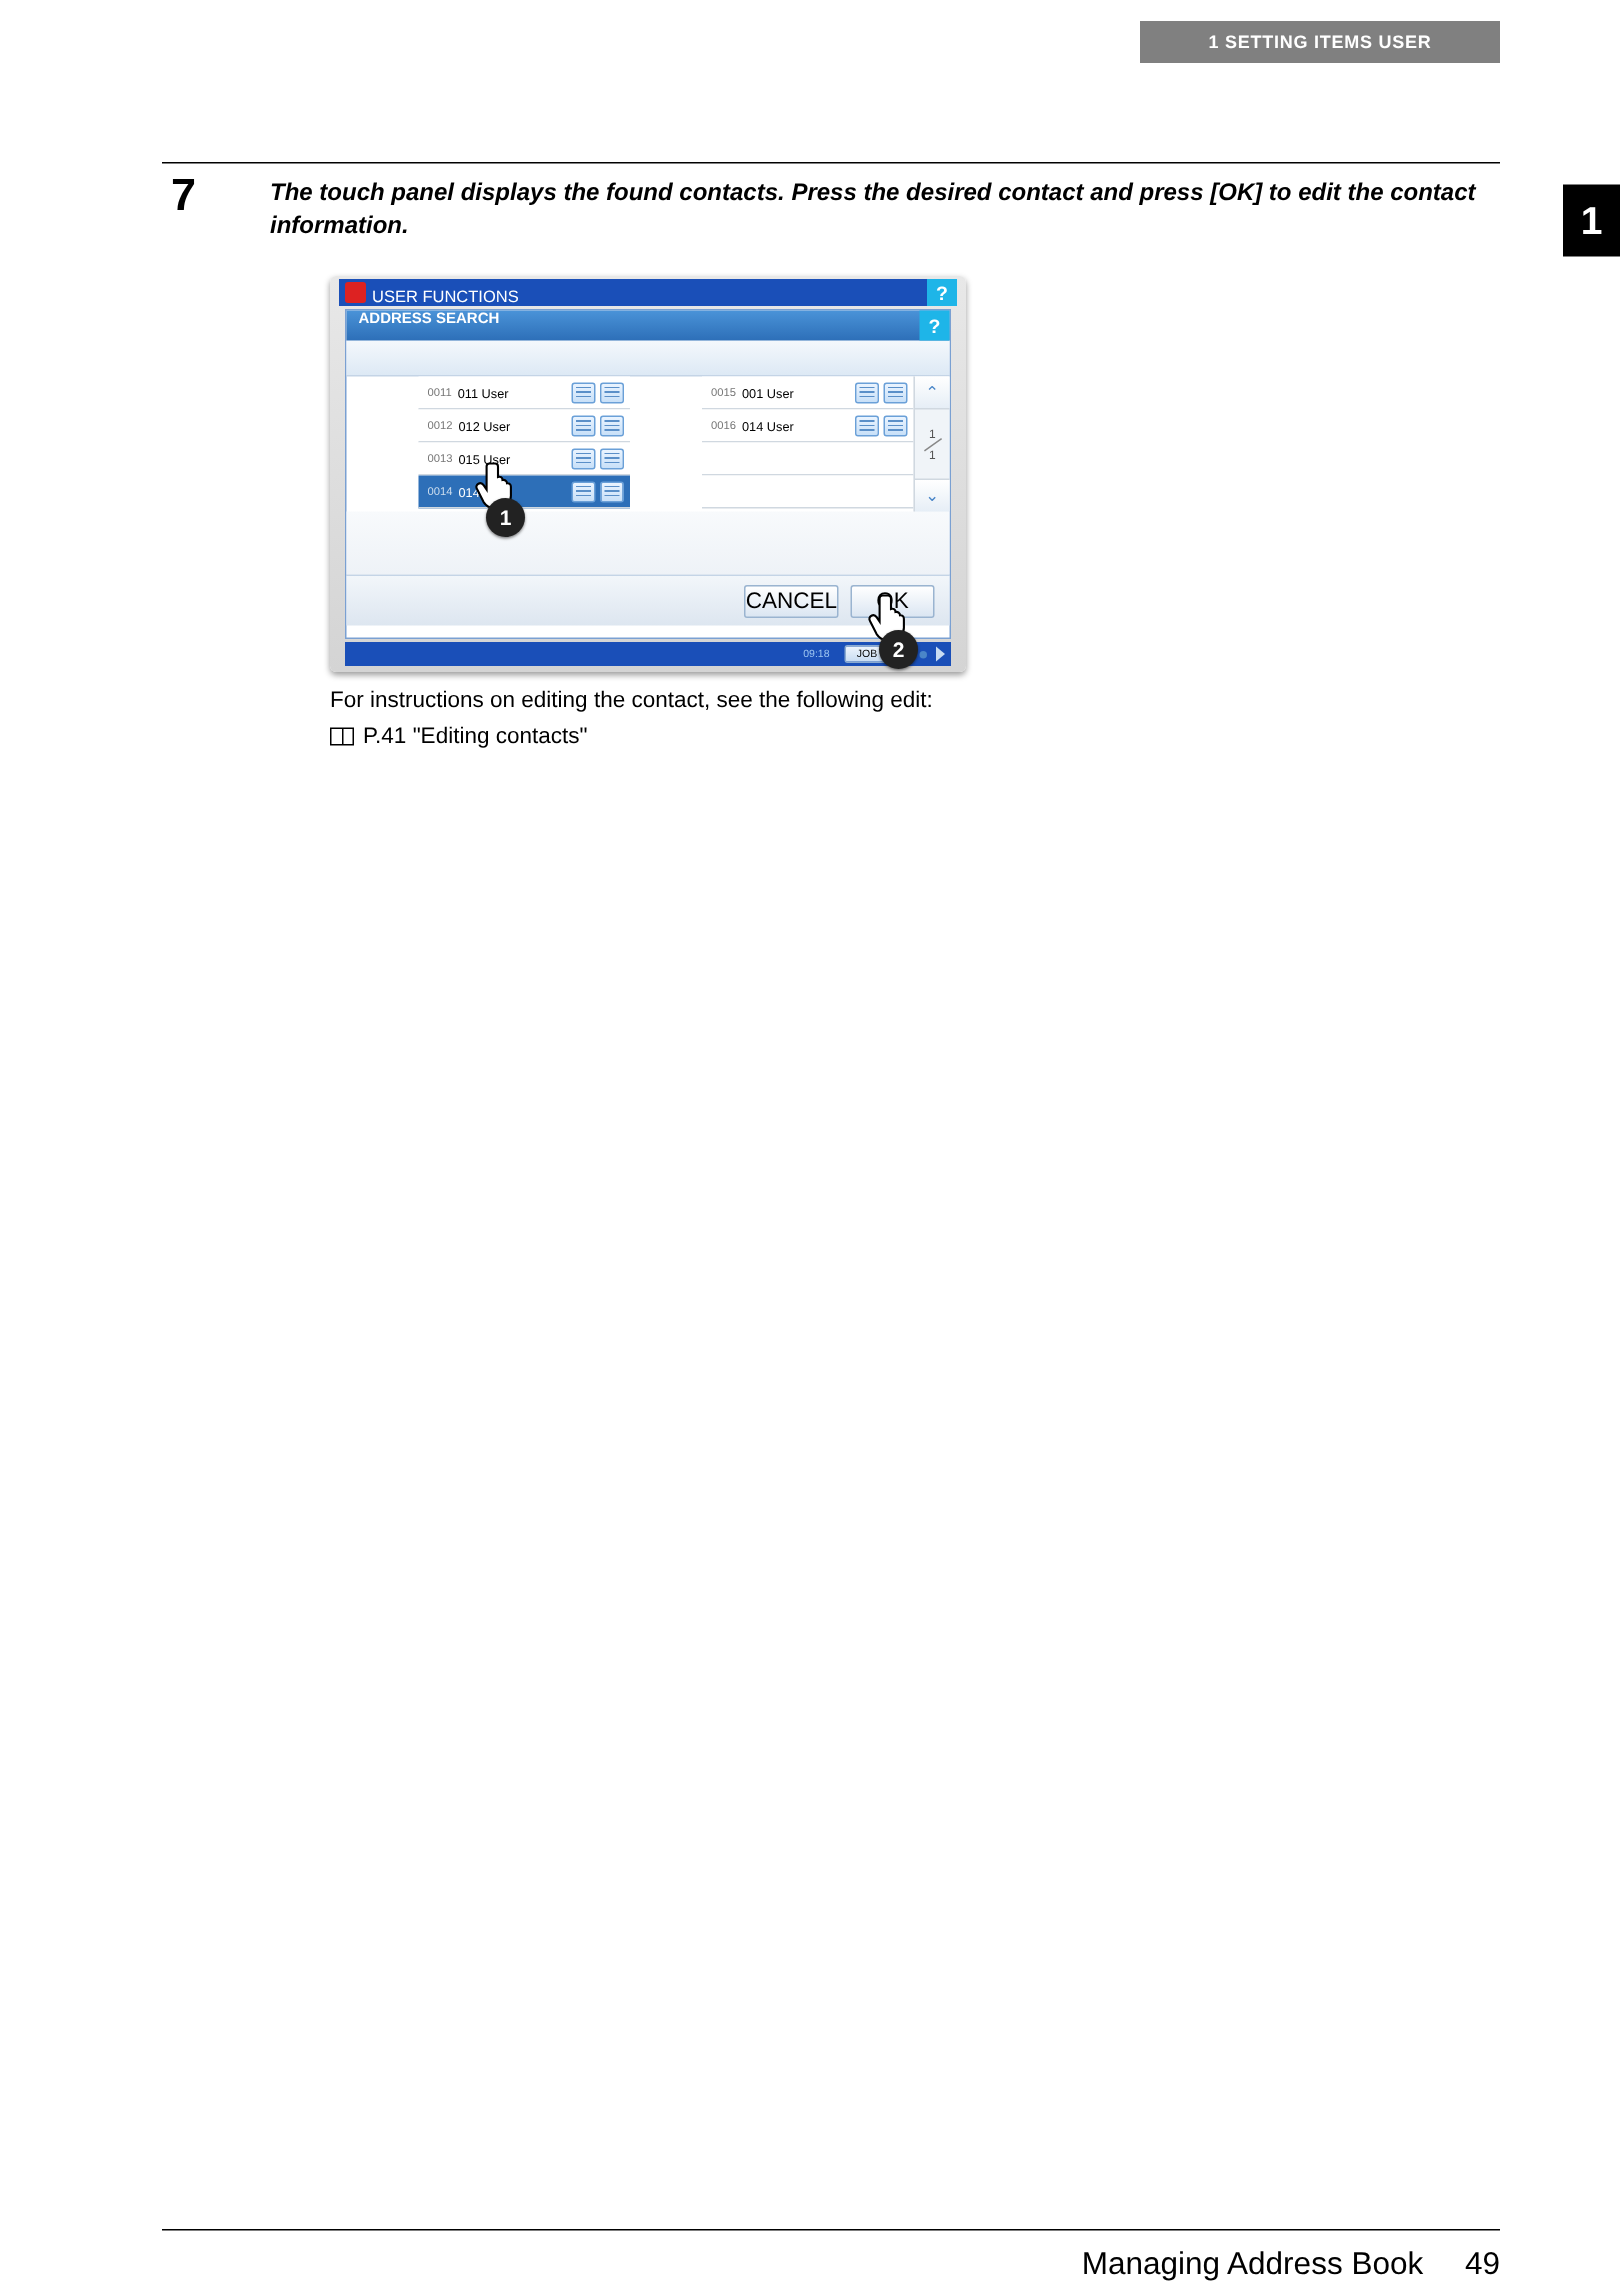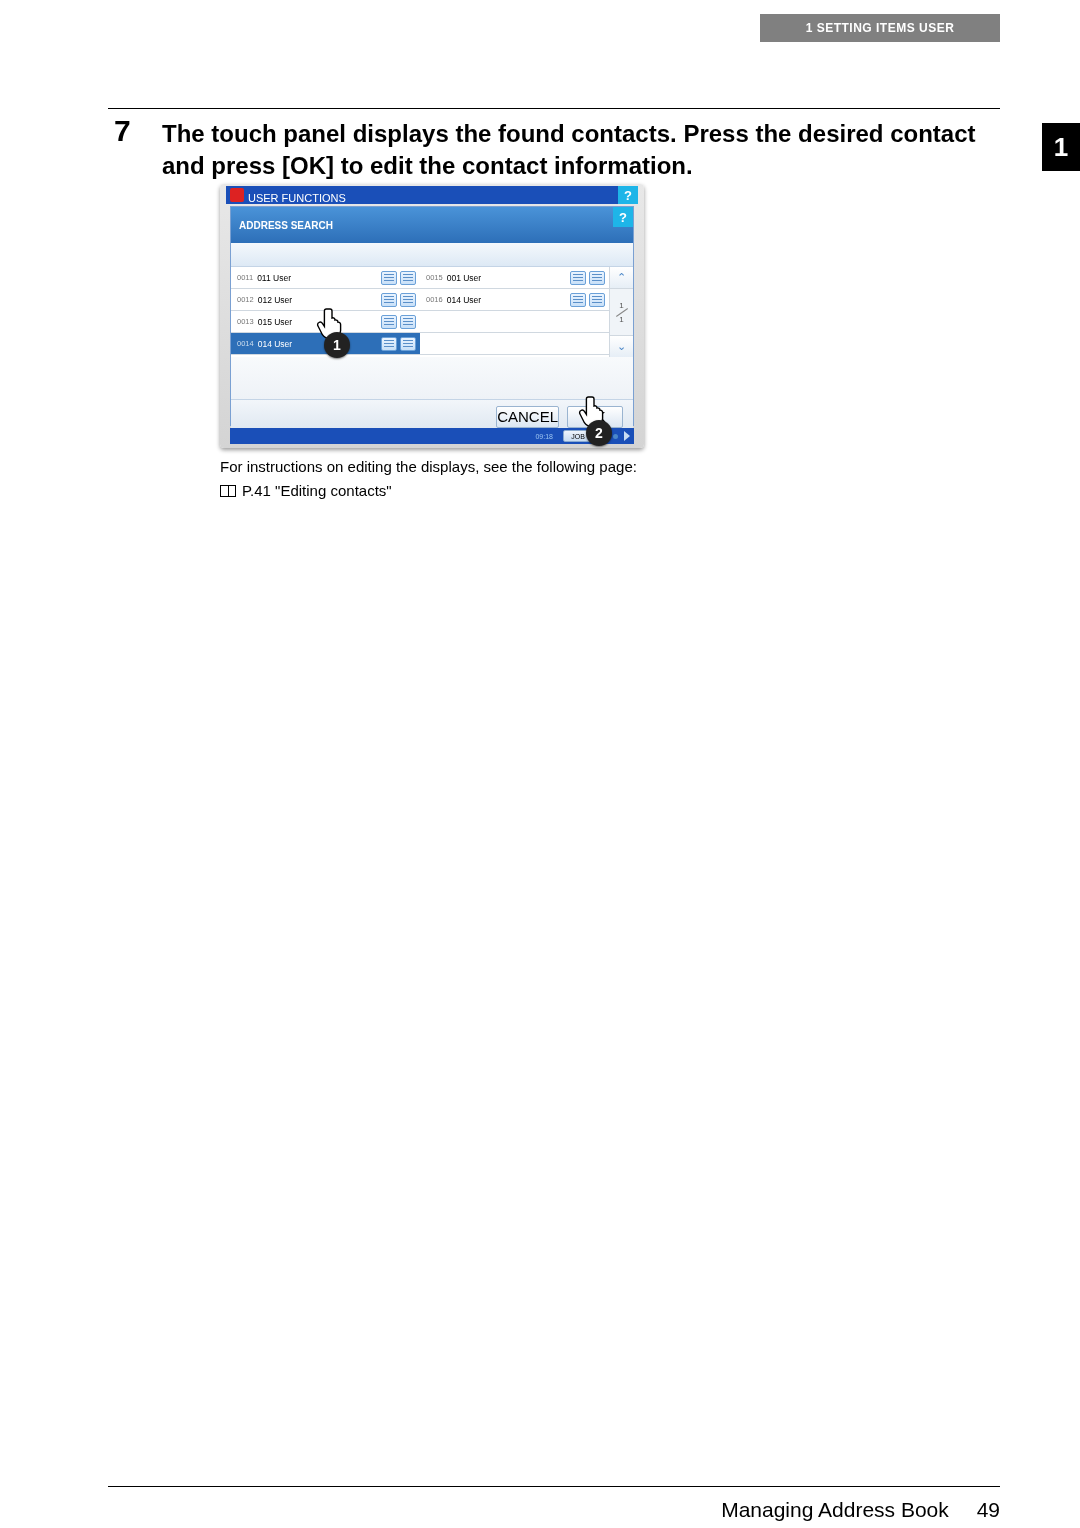--- a/index.html
+++ b/index.html
@@ -57,24 +57,25 @@
     width: 858px;
   }
   .step-num {
     position: absolute;
     top: -4px;
     left: -28px;
     font-size: 30px;
     font-weight: bold;
   }
   .step-text {
-    font-size: 24px;
+    font-size: 16px;
     font-weight: bold;
     line-height: 1.35;
-    margin-left: 20px;
+    margin-left: 38px;
+    font-style: italic;
   }
 
   
   .panel {
     position: absolute;
     top: 184px;
     left: 220px;
     width: 424px;
     height: 264px;
     background: linear-gradient(#e8e8e8, #d4d4d4);
@@ -109,46 +110,46 @@
     font-weight: bold;
     display: flex; align-items: center; justify-content: center;
   }
   .dialog {
     position: absolute;
     top: 22px; left: 10px; right: 10px; bottom: 22px;
     background: #fff;
     border: 1px solid #7aa0d2;
   }
   .dialog-header {
-    height: 36px;
+    height: 20px;
     background: linear-gradient(#4a93d8,#2d6fb8);
     color: #fff;
     font-size: 10px;
     font-weight: bold;
     display:flex;
-    align-items:center;
+    align-items:flex-start;
     padding-left:8px;
     position:relative;
   }
   .dialog-help {
     position:absolute; right:0; top:0;
     width:20px; height:20px;
     background:#1eb5e8; color:#fff;
     font-size:13px; font-weight:bold;
     display:flex; align-items:center; justify-content:center;
   }
   .search-bar {
     height: 24px;
     background: linear-gradient(#f4f8fc,#dde9f5);
     border-bottom:1px solid #c4d4e6;
   }
   .contact-grid {
     display:flex; height:90px;
   }
-  .col { flex:1; }
+  .col { flex:1;margin-left:48px; }
   .row {
     height:22px;
     display:flex; align-items:center;
     border-bottom:1px solid #d0d8e0;
     font-size:8.5px;
     padding-left:6px;
     background:#fff;
   }
   .row.selected {
     background:#2d6fb8; color:#fff;
@@ -401,21 +402,21 @@
 
   <div class="hand" style="top:210px; left:358px;">
     <svg viewBox="0 0 30 34">
       <path d="M14 3c1.2 0 2 .9 2 2v7c1.4-.6 3 .2 3 2 1.5-.4 3 .6 3 2.2 1.4-.2 2.6.8 2.6 2.3v6c0 4-3 8-8.6 8H13c-3 0-5-1.4-6.6-3.8L2 20c-.8-1.2-.4-2.8.9-3.5 1.2-.7 2.7-.3 3.5.9l2 3V5c0-1.1.9-2 2-2h3.6z" fill="#fff" stroke="#000" stroke-width="1.4"></path>
     </svg>
   </div>
   <div class="callout" style="top:236px; left:366px;">2</div>
 </div>
 
 <div class="body-copy">
-  <div>For instructions on editing the displays, see the following page:</div>
+  <div>For instructions on editing the contact, see the following edit:</div>
   <div class="ref-line">
     <span class="book-icon"></span>
     <span>P.41 "Editing contacts"</span>
   </div>
 </div>
 
 <div class="bottom-rule"></div>
 <div class="footer">
   <span>Managing Address Book</span>
   <span class="pg">49</span>

